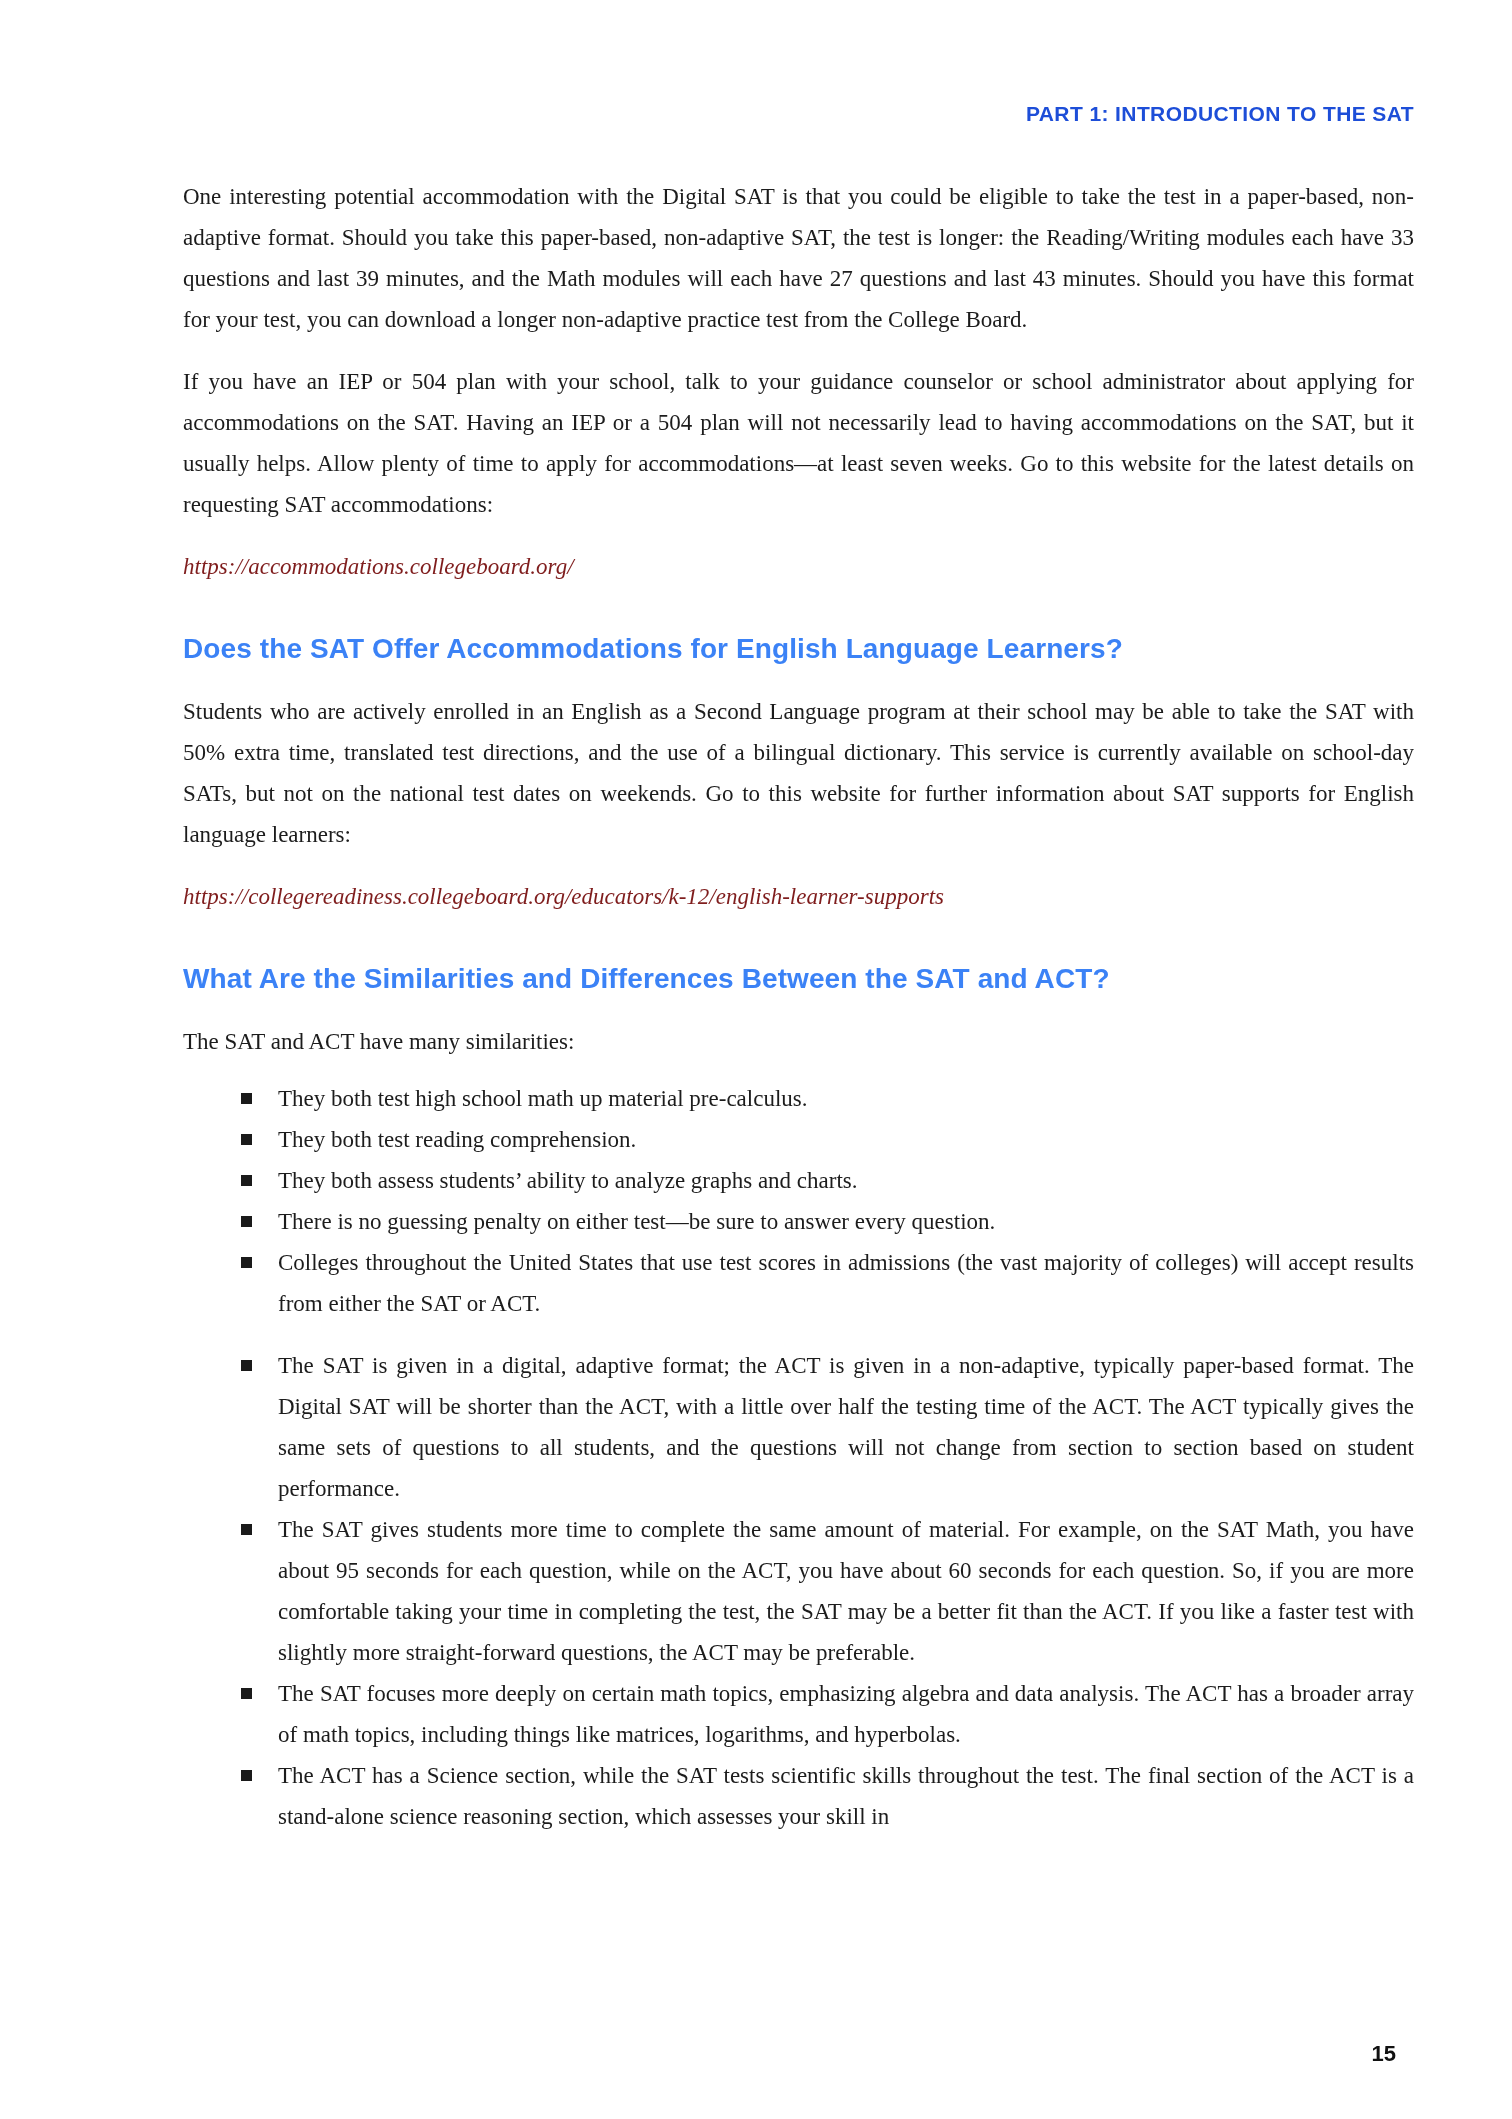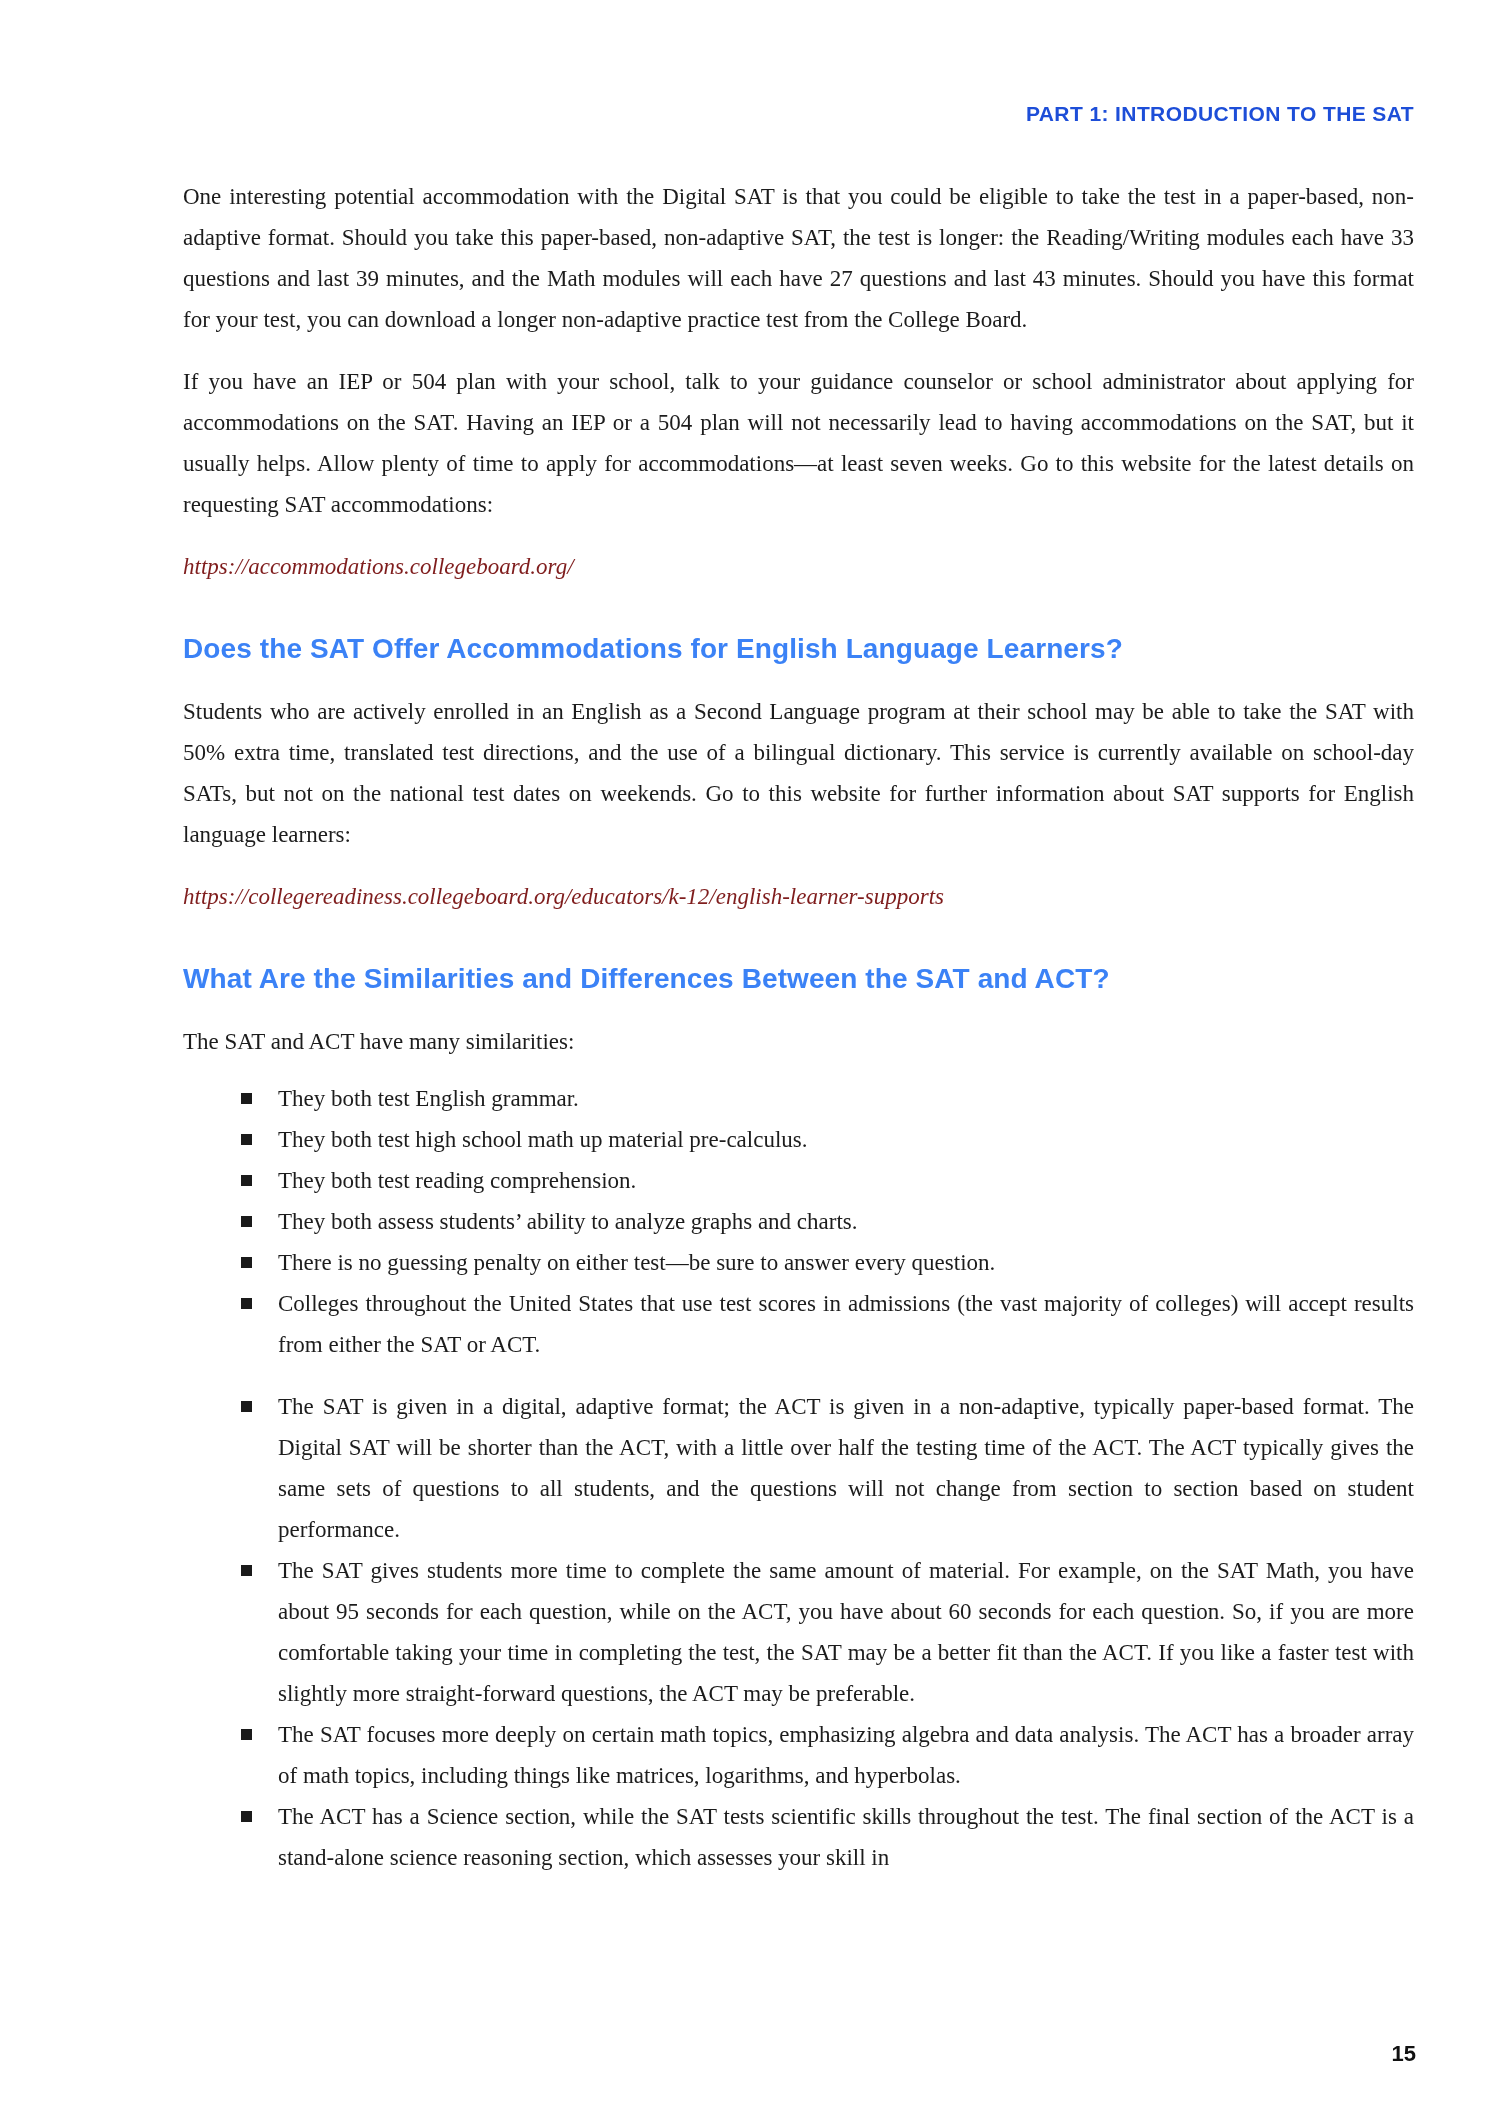--- a/index.html
+++ b/index.html
@@ -72,21 +72,21 @@
     background: #1a1a1a;
     flex-shrink: 0;
     margin: 15px 26px 0 58px;
   }
   .li-text {
     flex: 1;
     text-align: justify;
   }
   .page-number {
     position: absolute;
-    right: 96px;
+    right: 116px;
     bottom: 52px;
     font-family: "Liberation Sans", sans-serif;
     font-weight: 700;
     font-size: 22px;
     color: #111111;
   }
 </style>
 </head>
 <body>
 
@@ -106,24 +106,20 @@
 
     <p class="body-text">Students who are actively enrolled in an English as a Second Language program at their school may be able to take the SAT with 50% extra time, translated test directions, and the use of a bilingual dictionary. This service is currently available on school-day SATs, but not on the national test dates on weekends. Go to this website for further information about SAT supports for English language learners:</p>
 
     <a class="url-text">https://collegereadiness.collegeboard.org/educators/k-12/english-learner-supports</a>
 
     <h2 class="section-heading">What Are the Similarities and Differences Between the SAT and ACT?</h2>
 
     <p class="body-text intro-line">The SAT and ACT have many similarities:</p>
 
     <ul class="bullet-list">
-      <li>
-        <span class="bullet-square"></span>
-        <span class="li-text">They both test English grammar.</span>
-      </li>
       <li>
         <span class="bullet-square"></span>
         <span class="li-text">They both test high school math up material pre-calculus.</span>
       </li>
       <li>
         <span class="bullet-square"></span>
         <span class="li-text">They both test reading comprehension.</span>
       </li>
       <li>
         <span class="bullet-square"></span>

